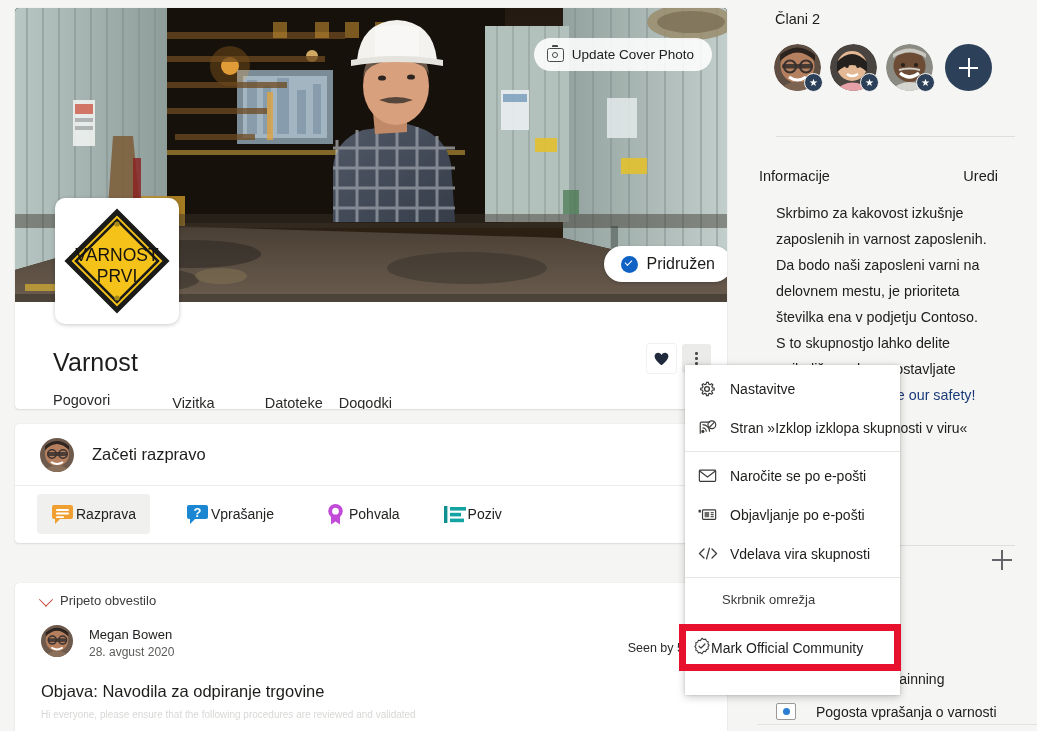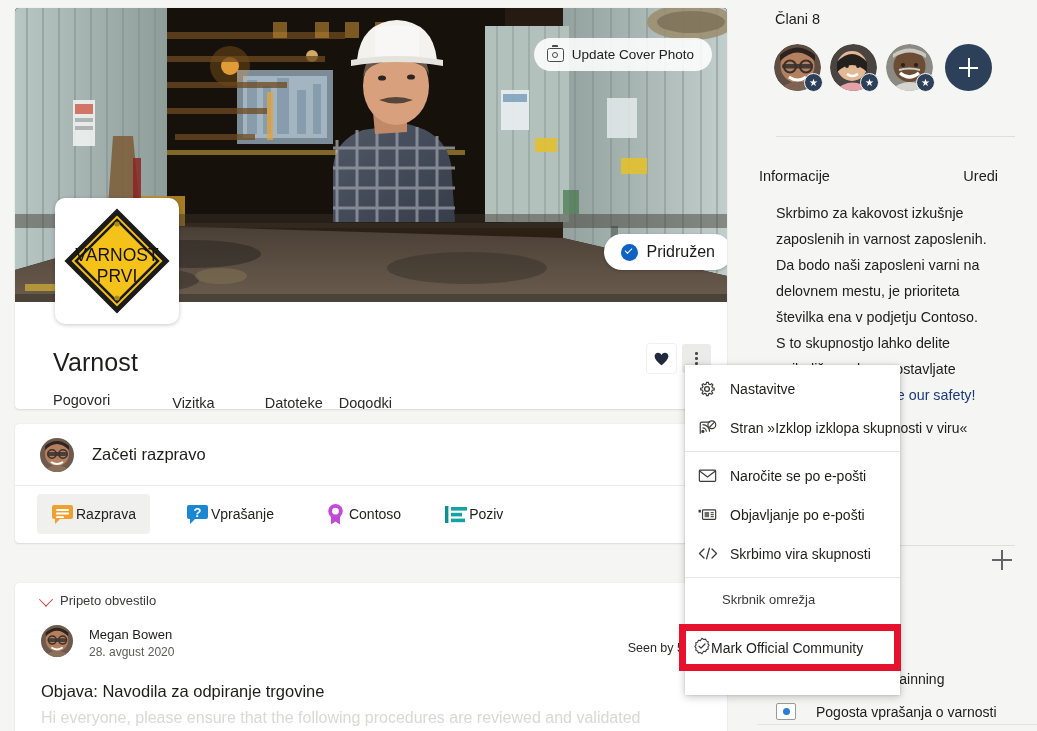--- a/index.html
+++ b/index.html
@@ -81,21 +81,21 @@
     content: "";
     position: absolute;
     left: 4px; top: -3.6px;
     width: 6px; height: 2.4px;
     background: #4a4a48;
     border-radius: 1px 1px 0 0;
   }
 
   #join-btn {
     position: absolute;
-    right: -5px; top: 226px;
+    right: -5px; top: 238px;
     height: 36px;
     display: flex;
     align-items: center;
     gap: 9px;
     padding: 0 17px;
     background: #ffffff;
     border-radius: 18px;
     font-size: 16px;
     color: #1b1b1a;
     cursor: pointer;
@@ -273,21 +273,21 @@
   }
   #post-title {
     position: absolute;
     left: 26px; top: 99px;
     font-size: 16.5px;
     color: #1d1d1b;
   }
   #post-body-faint {
     position: absolute;
     left: 26px; top: 126px;
-    font-size: 16px;
+    font-size: 10px;
     color: #d8d8d6;
     white-space: nowrap;
     overflow: hidden;
     width: 660px;
   }
 
   
   #right-col {
     position: absolute;
     left: 744px; top: 0;
@@ -769,21 +769,21 @@
           <text x="11.5" y="13" text-anchor="middle" font-family="Liberation Sans, sans-serif" font-size="13" font-weight="bold" fill="#fff">?</text>
         </svg>
         <span>Vprašanje</span>
       </div>
       <div class="comp-btn" id="comp-2">
         <svg width="23" height="22" viewBox="0 0 23 22">
           <circle cx="11.5" cy="8.2" r="7.2" fill="#c14ad8"></circle>
           <circle cx="11.5" cy="8.2" r="3.4" fill="#fff"></circle>
           <polygon points="7,14 7,21.5 11.5,18.6 16,21.5 16,14" fill="#c14ad8"></polygon>
         </svg>
-        <span>Contoso</span>
+        <span>Pohvala</span>
       </div>
       <div class="comp-btn" id="comp-3">
         <svg width="22" height="21" viewBox="0 0 22 21">
           <rect x="0" y="2" width="3.4" height="17" fill="#0f8f8f"></rect>
           <rect x="6" y="3" width="16" height="3.6" fill="#14a3a3"></rect>
           <rect x="6" y="8.8" width="11" height="3.6" fill="#14a3a3"></rect>
           <rect x="6" y="14.6" width="14" height="3.6" fill="#14a3a3"></rect>
         </svg>
         <span>Poziv</span>
       </div>
@@ -818,21 +818,21 @@
         <div id="post-date">28. avgust 2020</div>
       </div>
     </div>
     <div id="seen-by">Seen by 5</div>
     <div id="post-title">Objava: Navodila za odpiranje trgovine</div>
     <div id="post-body-faint">Hi everyone, please ensure that the following procedures are reviewed and validated</div>
   </div>
 </div>
 
 <div id="right-col">
-  <div id="members-title">Člani 8</div>
+  <div id="members-title">Člani 2</div>
 
   <div id="member-avatars">
     <div class="member-av">
       <span class="photo">
         <svg width="47" height="47" viewBox="0 0 47 47">
           <defs>
               <clipPath id="ma1">
                 <circle cx="23.5" cy="23.5" r="23.5"></circle>
               </clipPath>
             </defs>
@@ -975,21 +975,21 @@
   </div>
 
   <div class="menu-item">
     <span class="mi-icon">
       <svg width="20" height="15" viewBox="0 0 22 16">
         <path d="M6.6 3 1.6 8l5 5" fill="none" stroke="#3a3a38" stroke-width="1.4" stroke-linecap="round" stroke-linejoin="round"></path>
         <path d="M15.4 3l5 5-5 5" fill="none" stroke="#3a3a38" stroke-width="1.4" stroke-linecap="round" stroke-linejoin="round"></path>
         <line x1="12.6" y1="2" x2="9.4" y2="14" stroke="#3a3a38" stroke-width="1.4" stroke-linecap="round"></line>
       </svg>
     </span>
-    <span class="mi-label">Skrbimo vira skupnosti</span>
+    <span class="mi-label">Vdelava vira skupnosti</span>
   </div>
 
   <div class="menu-sep"></div>
 
   <div class="menu-group-title">Skrbnik omrežja</div>
 
   <div class="menu-item overlap">
     <span class="mi-icon">
       <svg width="19" height="17" viewBox="0 0 21 18">
         <path d="M2.5 16V4.6A1.6 1.6 0 0 1 4.1 3h9.4" fill="none" stroke="#3a3a38" stroke-width="1.3"></path>

